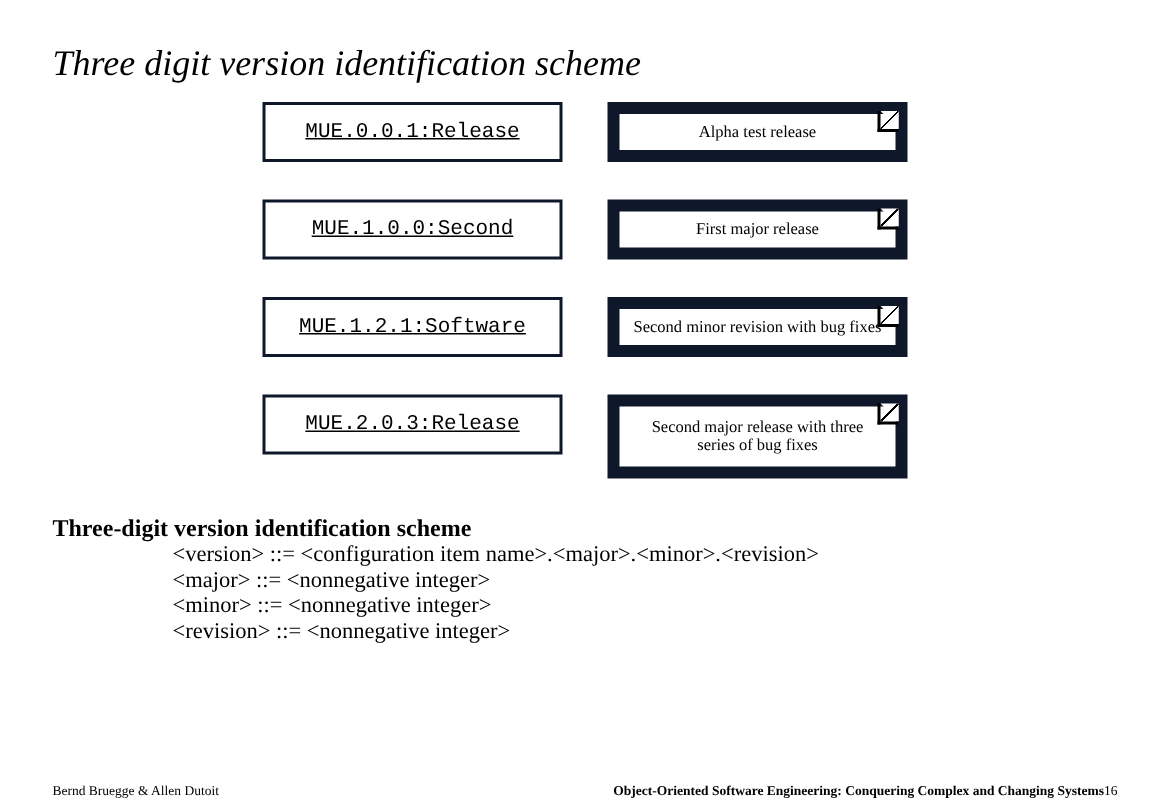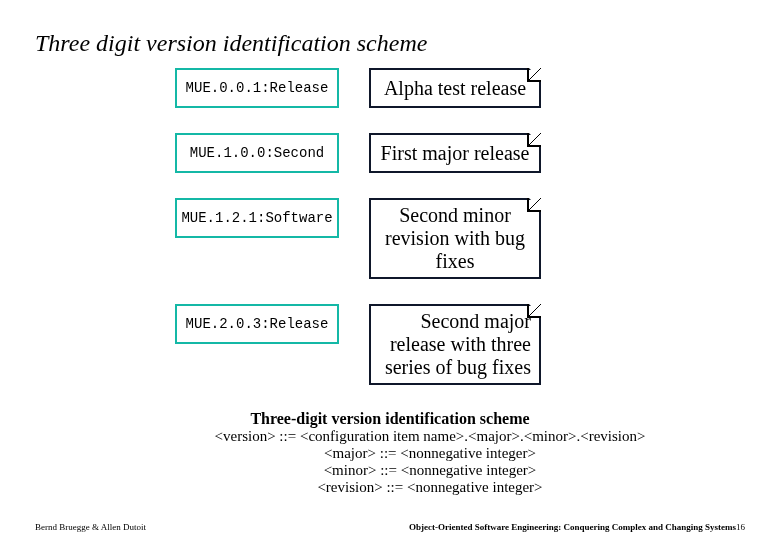--- a/index.html
+++ b/index.html
@@ -22,42 +22,43 @@
     margin-left: 140px;
     margin-bottom: 25px;
   }
   .row {
     display: flex;
     align-items: stretch;
     gap: 30px;
     margin-bottom: 25px;
   }
   .box {
-    width: 164px;
+    width: 200px;
     height: 40px;
-    border: 2px solid #14b8a6;
+    border: 2px solid #0f172a;
     display: flex;
     align-items: center;
     justify-content: center;
     font-family: "Courier New", Courier, monospace;
     font-size: 14px;
+    text-decoration: underline;
   }
   .note {
-    width: 172px;
-    border: 2px solid #0f172a;
+    width: 200px;
+    border: 8px solid #0f172a;
     position: relative;
     display: flex;
     align-items: center;
     justify-content: center;
     text-align: center;
-    font-size: 20px;
+    font-size: 11px;
     padding: 4px 8px;
     min-height: 40px;
   }
-  .note.tall { min-height: 56px; text-align: right; }
+  .note.tall { min-height: 56px; }
   .note::before {
     content: "";
     position: absolute;
     top: -2px;
     right: -2px;
     width: 0;
     height: 0;
     border-top: 12px solid #fff;
     border-left: 12px solid transparent;
   }
@@ -67,21 +68,20 @@
     top: -2px;
     right: -2px;
     width: 12px;
     height: 12px;
     background: linear-gradient(135deg, transparent 0%, transparent 47%, #000 47%, #000 53%, #fff 53%, #fff 100%);
     border-left: 2px solid #000;
     border-bottom: 2px solid #000;
   }
   .scheme-block {
     margin-bottom: 40px;
-    text-align: center;
   }
   .scheme-title {
     font-weight: bold;
     font-size: 16px;
   }
   .scheme-line {
     font-size: 15px;
     margin-left: 80px;
   }
   .footer {

